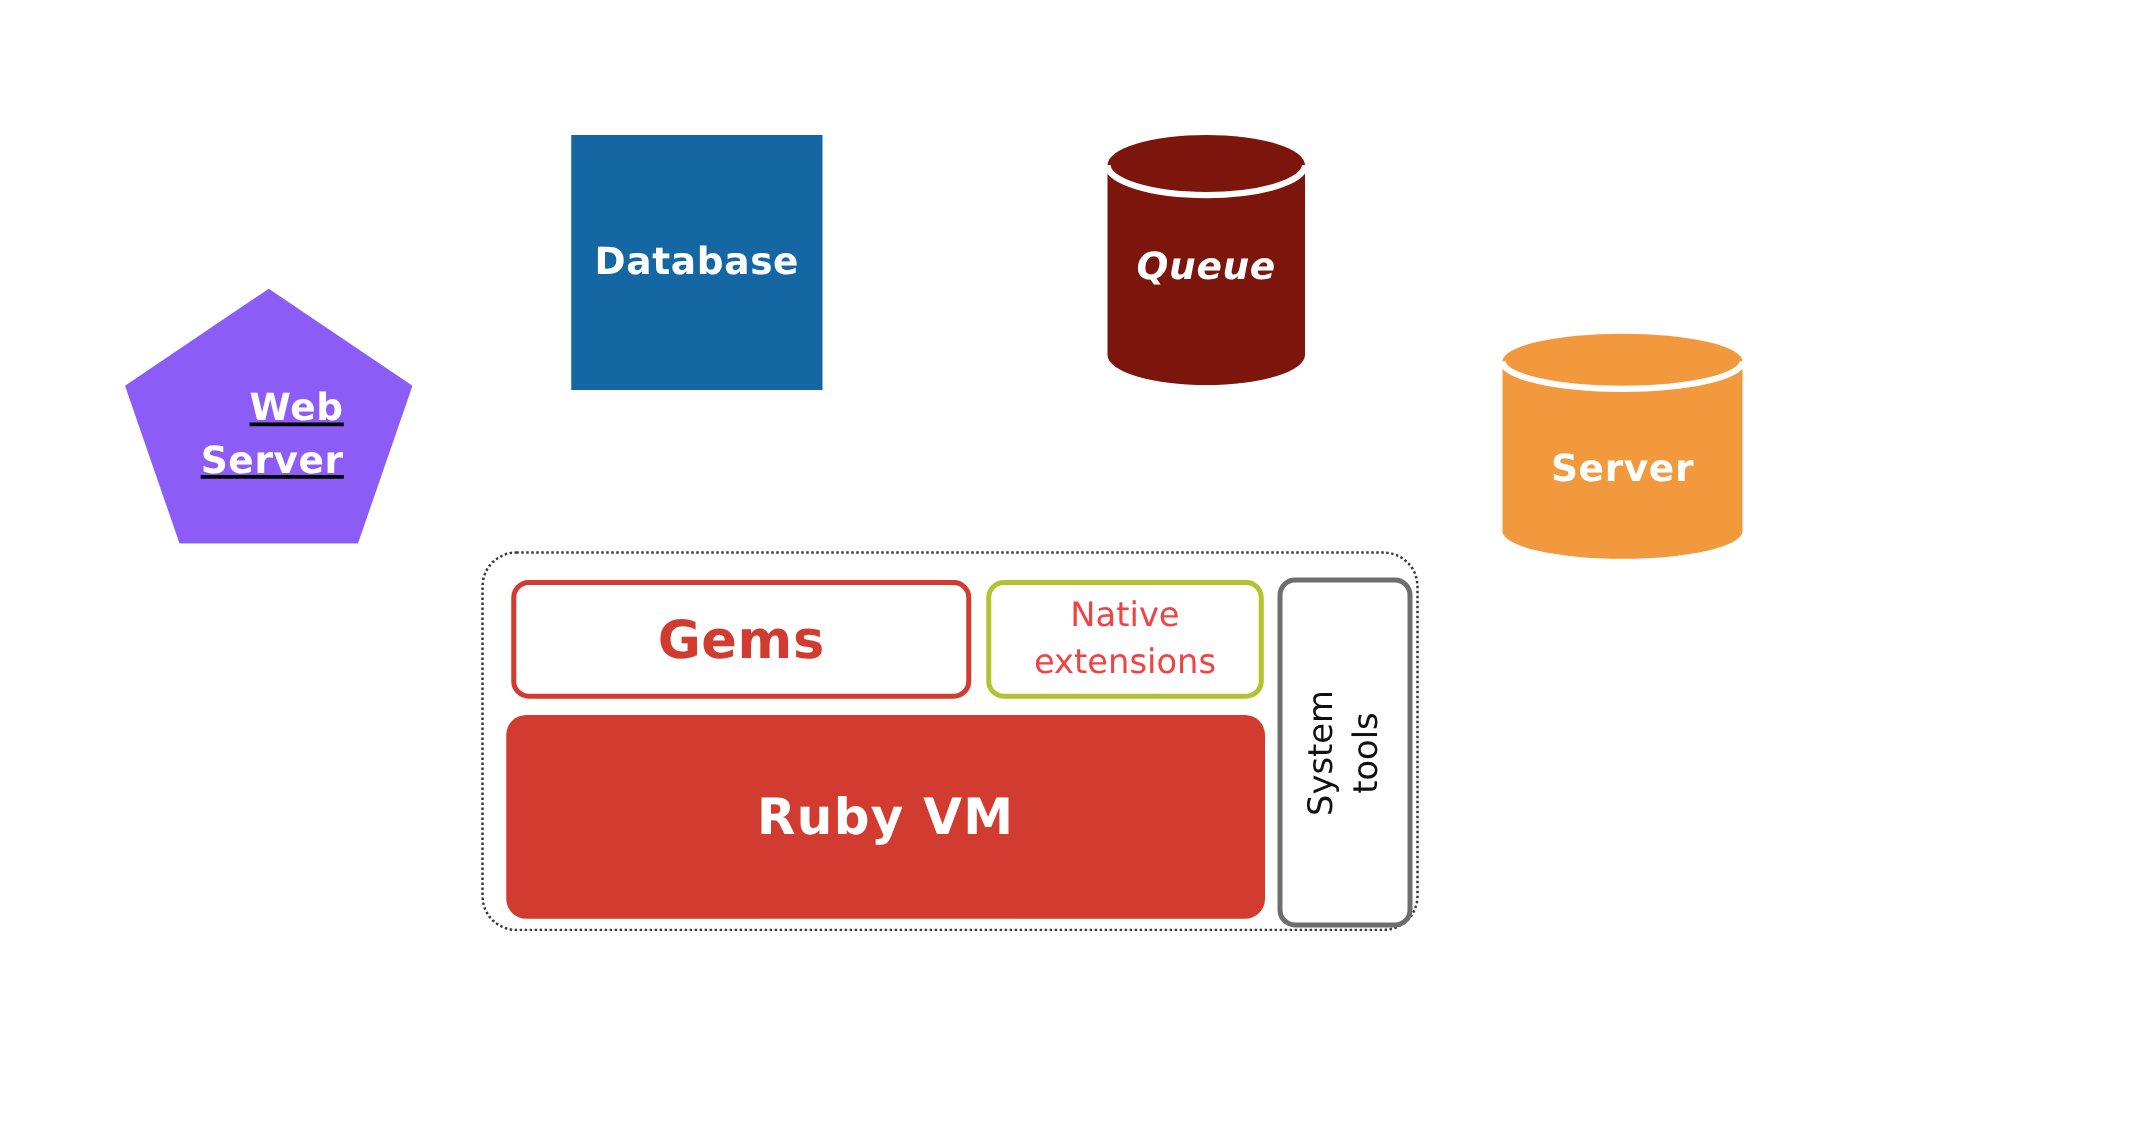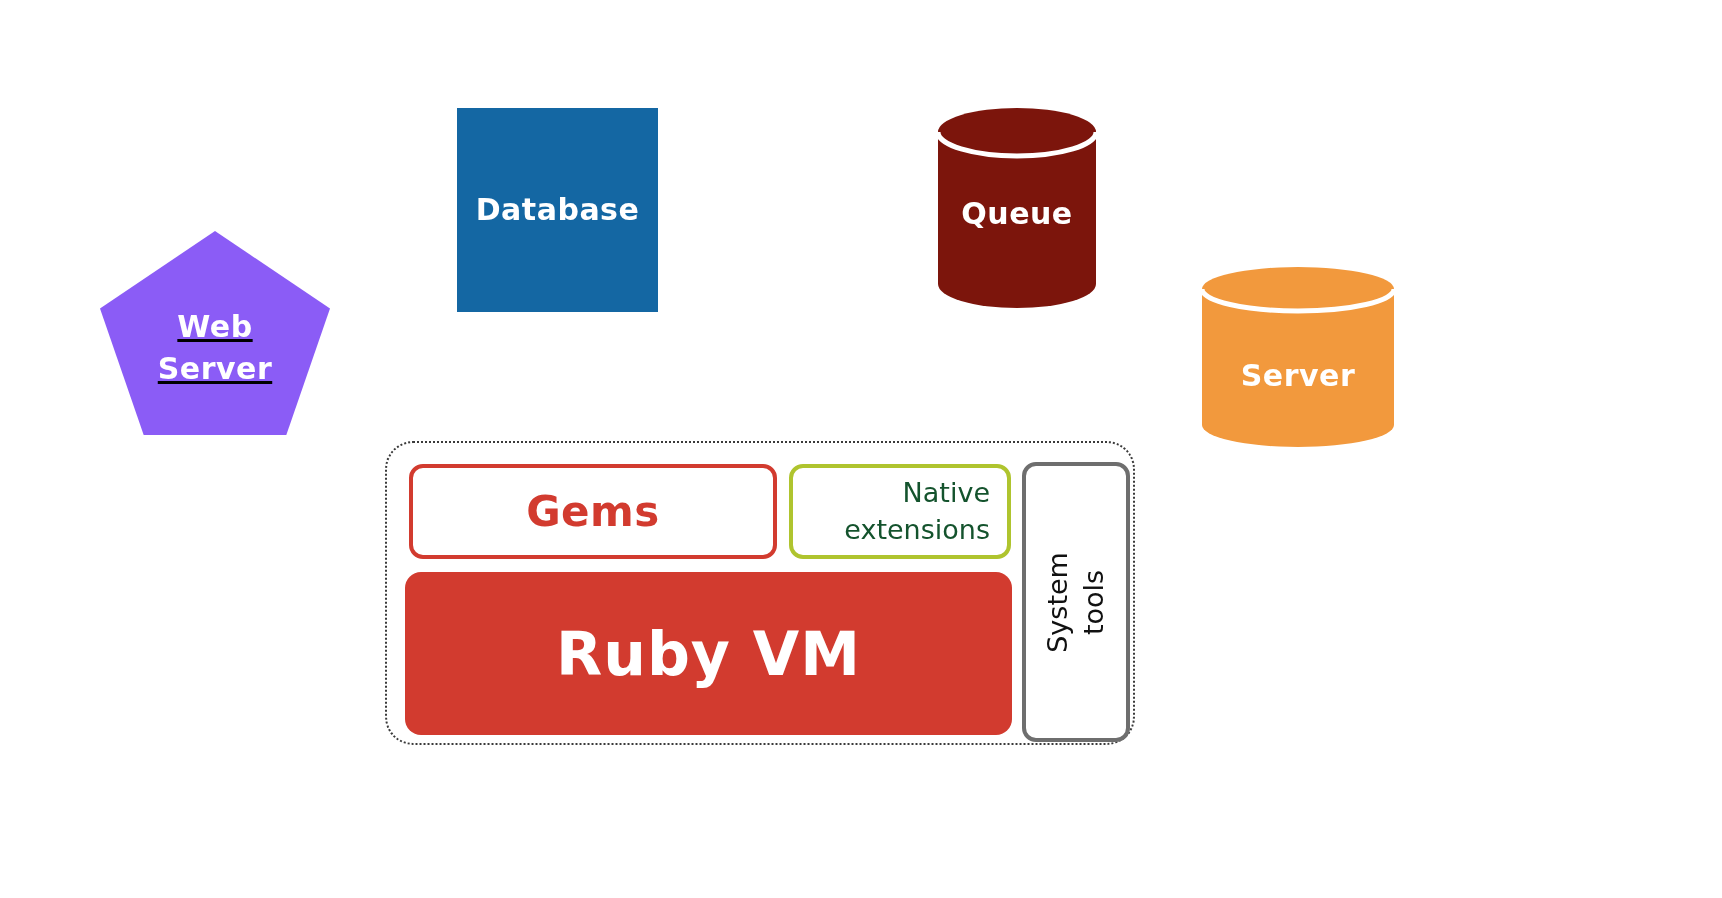--- a/index.html
+++ b/index.html
@@ -8,21 +8,21 @@
     font-family: "DejaVu Sans", "Liberation Sans", sans-serif;
     width: 1722px; height: 898px; overflow: hidden;
   }
   .canvas {
     position: relative; width: 1722px; height: 898px; background: #ffffff;
   }
 
   
   .node-label {
     color: #ffffff; font-weight: 600; font-size: 30px;
-    text-align: center; line-height: 1.4; letter-spacing: 0.5px;
+    text-align: right; line-height: 1.4; letter-spacing: 0.5px;
   }
 
   
   .web-server { position: absolute; left: 100px; top: 231px; width: 230px; height: 204px; }
   .pentagon {
     position: absolute; inset: 0; background: #8B5CF6;
     clip-path: polygon(50% 0%, 100% 38%, 81% 100%, 19% 100%, 0% 38%);
   }
   .web-server .label-layer {
     position: absolute; inset: 0; display: flex; align-items: center;
@@ -35,21 +35,21 @@
     position: absolute; left: 457px; top: 108px; width: 201px; height: 204px;
     background: #1467A3; display: flex; align-items: center; justify-content: center;
   }
 
   
   .cylinder { position: absolute; }
   .cylinder svg { position: absolute; inset: 0; width: 100%; height: 100%; display: block; }
   .cylinder .label-layer {
     position: absolute; inset: 0; display: flex; align-items: center; justify-content: center;
   }
-  .queue { left: 936px; top: 105px; width: 162px; height: 206px; }
+  .queue { left: 884px; top: 105px; width: 162px; height: 206px; font-style: italic; }
   .queue .label-layer { padding-top: 12px; }
   .storage { left: 1200px; top: 264px; width: 196px; height: 186px; }
   .storage .label-layer { padding-top: 38px; }
 
   
   .ruby-container {
     position: absolute; left: 385px; top: 441px; width: 750px; height: 304px;
     border: 2px dotted #3a3a3a; border-radius: 28px; background: transparent;
   }
   .gems {
@@ -57,29 +57,29 @@
     background: #ffffff; border: 4px solid #D23B2F; border-radius: 14px;
     display: flex; align-items: center; justify-content: center;
   }
   .gems-label { color: #D23B2F; font-size: 42px; font-weight: 700; letter-spacing: 0.5px; }
   .native {
     position: absolute; left: 402px; top: 21px; width: 222px; height: 95px;
     background: #ffffff; border: 4px solid #AFC42E; border-radius: 14px;
     display: flex; align-items: center; justify-content: center;
   }
   .native-label {
-    color: #14532d; font-size: 27px; font-weight: 500; width: 180px;
-    text-align: right; line-height: 1.35;
+    color: #ef4444; font-size: 27px; font-weight: 500; width: 180px;
+    text-align: center; line-height: 1.35;
   }
   .rubyvm {
     position: absolute; left: 18px; top: 129px; width: 607px; height: 163px;
     background: #D23B2F; border-radius: 16px;
     display: flex; align-items: center; justify-content: center;
   }
-  .rubyvm-label { color: #ffffff; font-size: 60px; font-weight: 700; letter-spacing: 1px; }
+  .rubyvm-label { color: #ffffff; font-size: 40px; font-weight: 700; letter-spacing: 1px; }
   .systools {
     position: absolute; left: 635px; top: 19px; width: 108px; height: 280px;
     background: #ffffff; border: 4px solid #6E6E6E; border-radius: 14px;
     display: flex; align-items: center; justify-content: center;
   }
   .systools-label {
     transform: rotate(-90deg); color: #111111; font-size: 27px; font-weight: 500;
     width: 150px; text-align: center; line-height: 1.35; white-space: normal;
   }
 </style>

